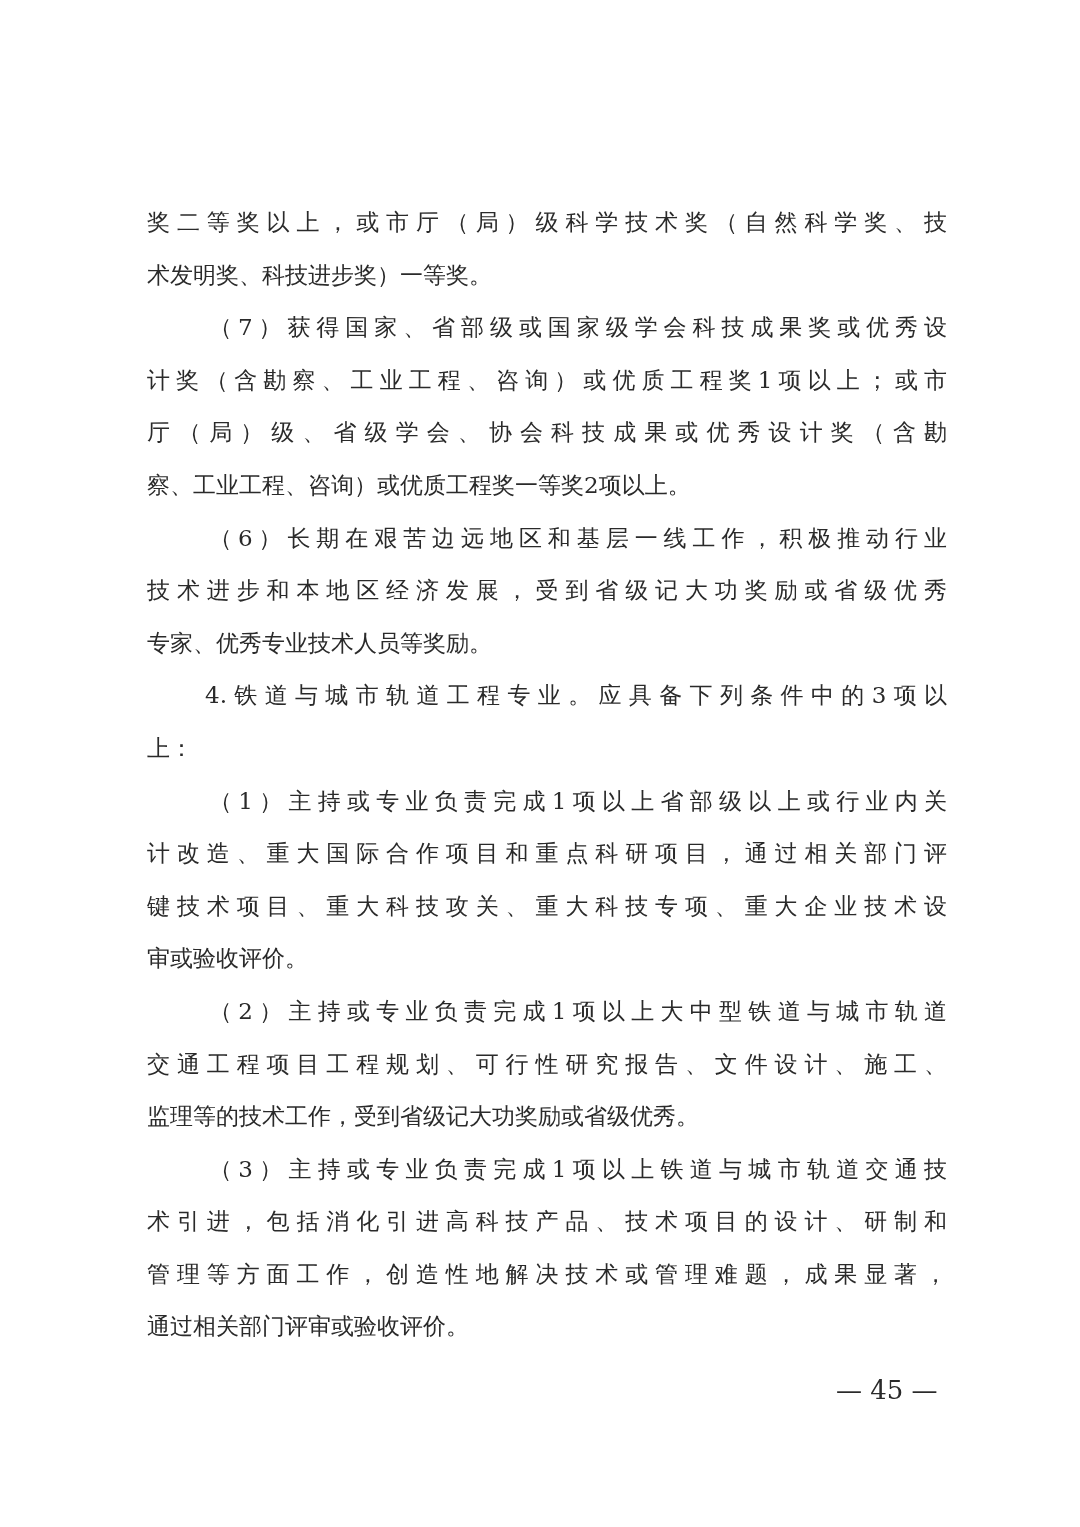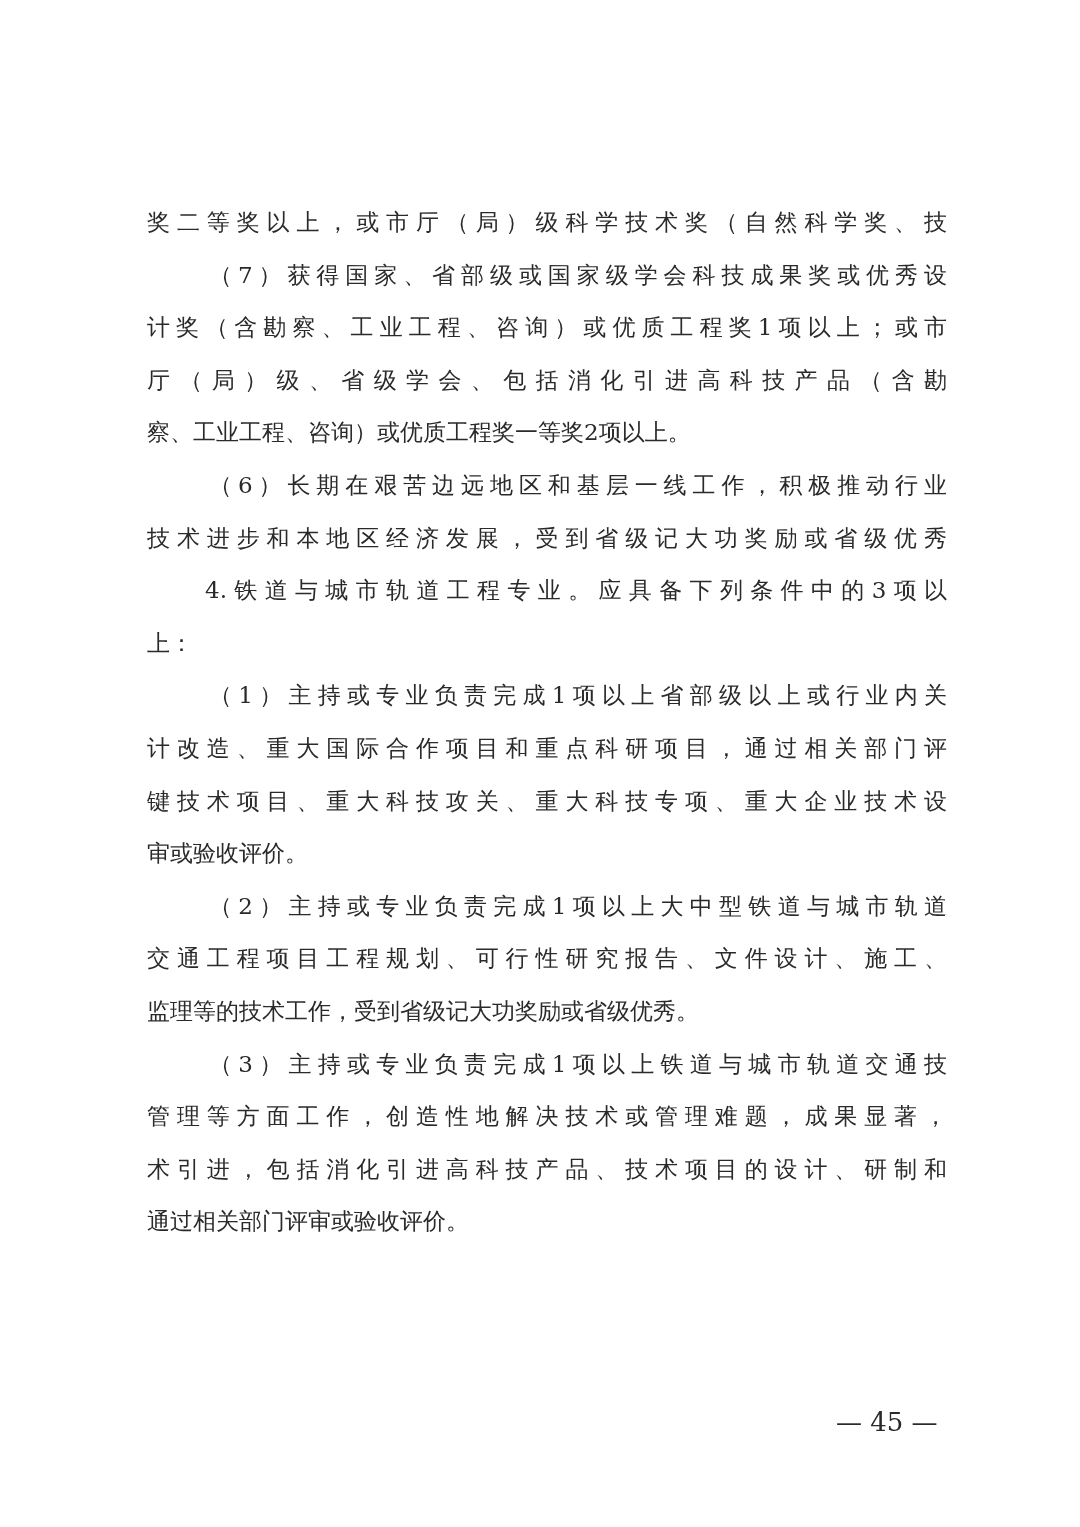--- a/index.html
+++ b/index.html
@@ -33,46 +33,48 @@
     }
     .line.last {
       text-align-last: left;
     }
     .line.indent {
       padding-left: 62px;
     }
     .page-number {
       position: absolute;
       left: 836px;
-      top: 1404px;
+      top: 1372px;
       font-size: 26px;
       line-height: 36px;
       color: #2a2a2a;
       white-space: nowrap;
     }
   </style>
 </head>
 <body>
 
 <div class="page">
 
   <div>
     <div class="line">奖二等奖以上，或市厅（局）级科学技术奖（自然科学奖、技</div>
+    <div class="line last">术发明奖、科技进步奖）一等奖。</div>
   </div>
 
   <div>
     <div class="line indent">（7）获得国家、省部级或国家级学会科技成果奖或优秀设</div>
     <div class="line">计奖（含勘察、工业工程、咨询）或优质工程奖1项以上；或市</div>
-    <div class="line">厅（局）级、省级学会、包括消化引进高科技产品（含勘</div>
+    <div class="line">厅（局）级、省级学会、协会科技成果或优秀设计奖（含勘</div>
     <div class="line last">察、工业工程、咨询）或优质工程奖一等奖2项以上。</div>
   </div>
 
   <div>
     <div class="line indent">（6）长期在艰苦边远地区和基层一线工作，积极推动行业</div>
     <div class="line">技术进步和本地区经济发展，受到省级记大功奖励或省级优秀</div>
+    <div class="line last">专家、优秀专业技术人员等奖励。</div>
   </div>
 
   <div>
     <div class="line indent" style="padding-left:58px">4.铁道与城市轨道工程专业。应具备下列条件中的3项以</div>
     <div class="line last">上：</div>
   </div>
 
   <div>
     <div class="line indent">（1）主持或专业负责完成1项以上省部级以上或行业内关</div>
     <div class="line">计改造、重大国际合作项目和重点科研项目，通过相关部门评</div>
@@ -81,19 +83,19 @@
   </div>
 
   <div>
     <div class="line indent">（2）主持或专业负责完成1项以上大中型铁道与城市轨道</div>
     <div class="line">交通工程项目工程规划、可行性研究报告、文件设计、施工、</div>
     <div class="line last">监理等的技术工作，受到省级记大功奖励或省级优秀。</div>
   </div>
 
   <div>
     <div class="line indent">（3）主持或专业负责完成1项以上铁道与城市轨道交通技</div>
+    <div class="line">术引进，包括消化引进高科技产品、技术项目的设计、研制和</div>
     <div class="line">管理等方面工作，创造性地解决技术或管理难题，成果显著，</div>
-    <div class="line">术引进，包括消化引进高科技产品、技术项目的设计、研制和</div>
     <div class="line last">通过相关部门评审或验收评价。</div>
   </div>
 </div>
 
 <div class="page-number">— 45 —</div>
 
 </body></html>

